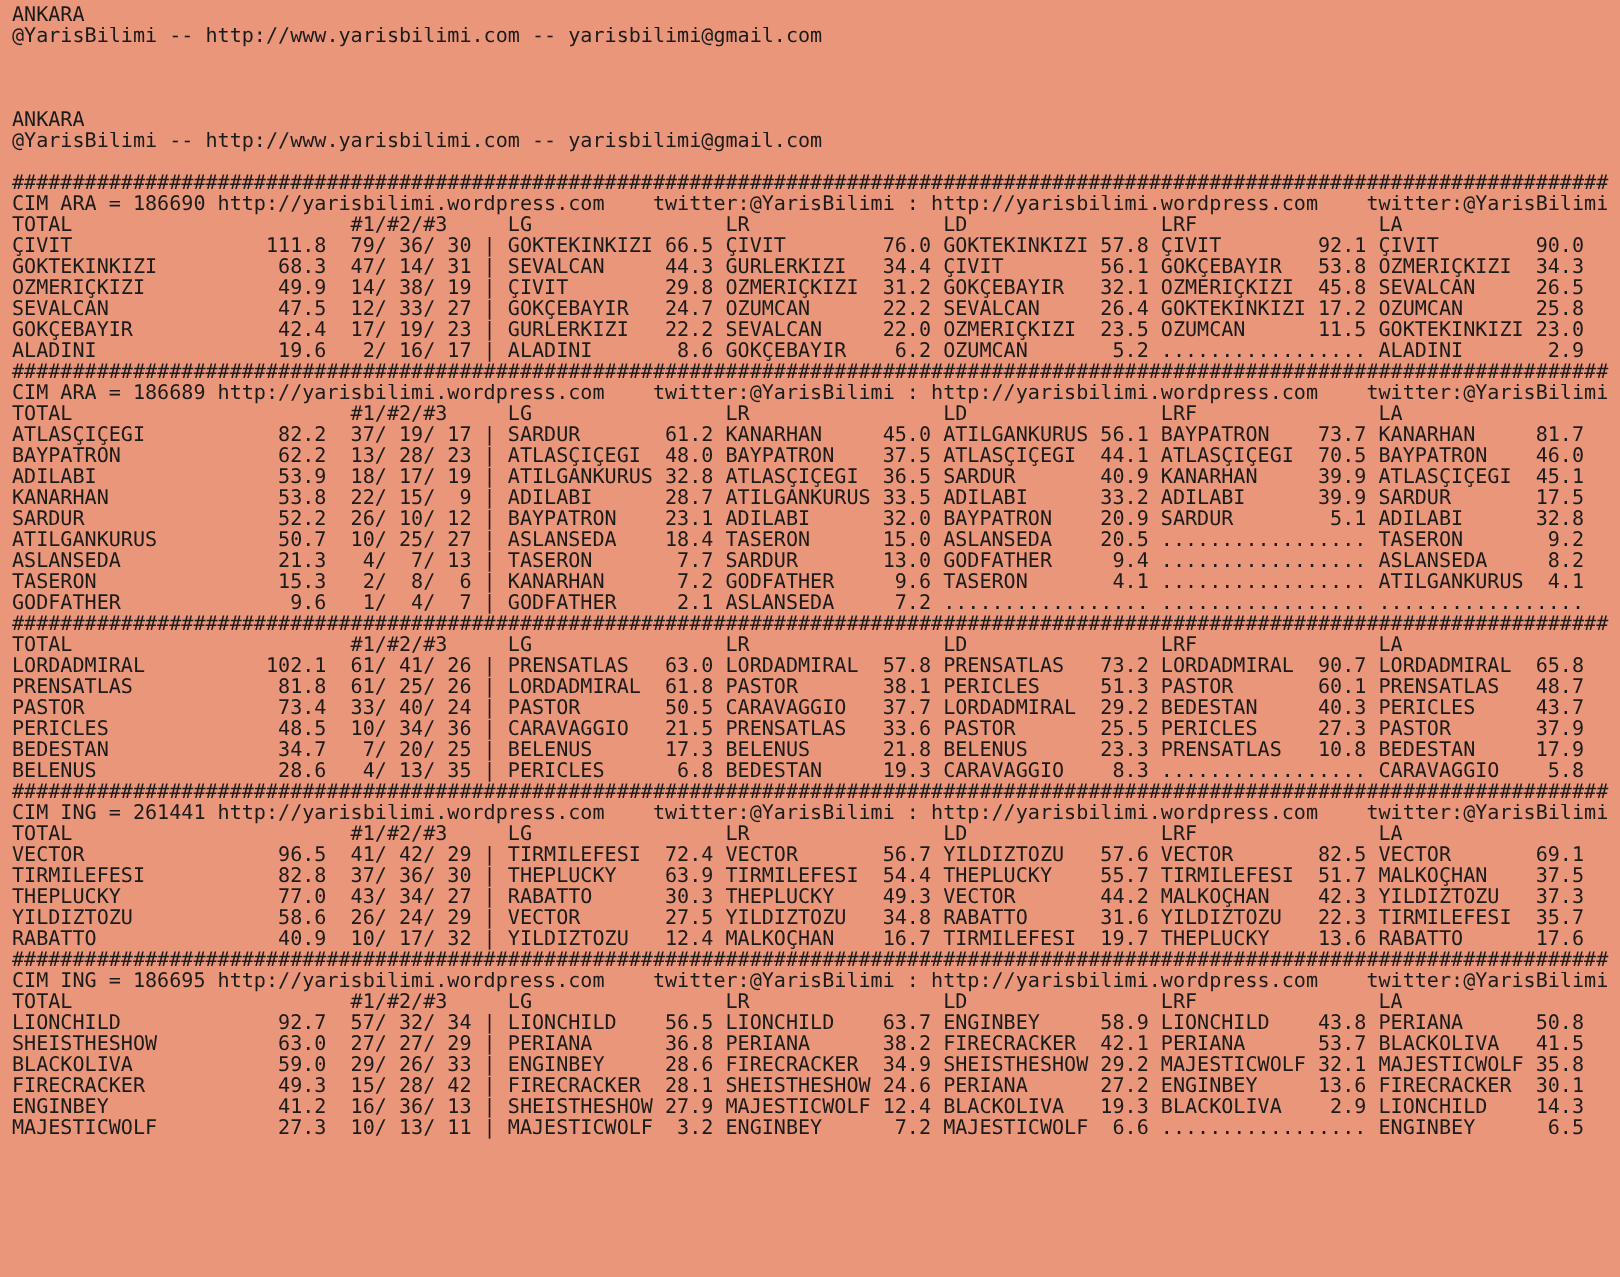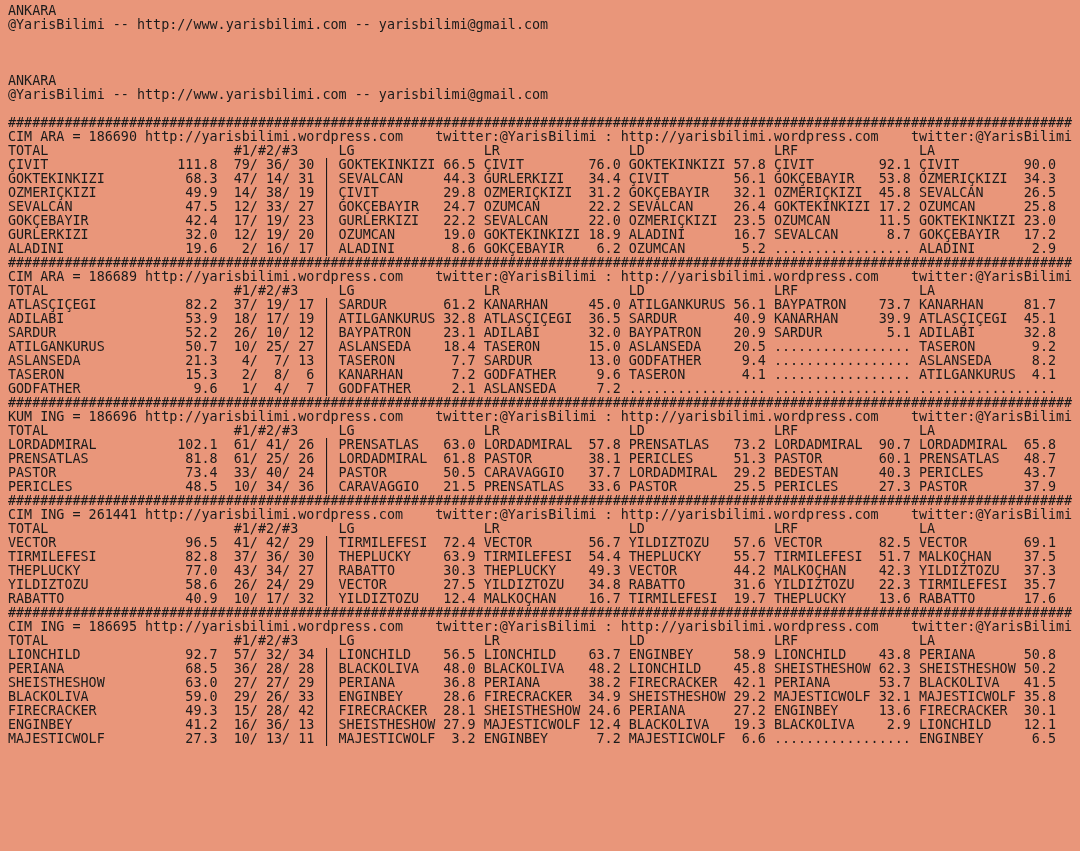--- a/index.html
+++ b/index.html
@@ -28,60 +28,61 @@
   <div id="blocks">
       <div>
         <div class="line">####################################################################################################################################</div>
         <div class="line">CIM ARA = 186690 http://yarisbilimi.wordpress.com    twitter:@YarisBilimi : http://yarisbilimi.wordpress.com    twitter:@YarisBilimi</div>
         <div class="line">TOTAL                       #1/#2/#3     LG                LR                LD                LRF               LA</div>
         <div class="line">ÇIVIT                111.8  79/ 36/ 30 | GÖKTEKINKIZI 66.5 ÇIVIT        76.0 GÖKTEKINKIZI 57.8 ÇIVIT        92.1 ÇIVIT        90.0</div>
         <div class="line">GÖKTEKINKIZI          68.3  47/ 14/ 31 | SEVALCAN     44.3 GÜRLERKIZI   34.4 ÇIVIT        56.1 GÖKÇEBAYIR   53.8 ÖZMERIÇKIZI  34.3</div>
         <div class="line">ÖZMERIÇKIZI           49.9  14/ 38/ 19 | ÇIVIT        29.8 ÖZMERIÇKIZI  31.2 GÖKÇEBAYIR   32.1 ÖZMERIÇKIZI  45.8 SEVALCAN     26.5</div>
         <div class="line">SEVALCAN              47.5  12/ 33/ 27 | GÖKÇEBAYIR   24.7 ÖZÜMCAN      22.2 SEVALCAN     26.4 GÖKTEKINKIZI 17.2 ÖZÜMCAN      25.8</div>
         <div class="line">GÖKÇEBAYIR            42.4  17/ 19/ 23 | GÜRLERKIZI   22.2 SEVALCAN     22.0 ÖZMERIÇKIZI  23.5 ÖZÜMCAN      11.5 GÖKTEKINKIZI 23.0</div>
-        <div class="line">GÜRLERKIZI            32.0  12/ 19/ 20 | ÖZÜMCAN      19.0 GÖKTEKINKIZI 18.9 ALADINI      16.7 SEVALCAN      8.7 GÖKÇEBAYIR   17.2</div>
         <div class="line">ALADINI               19.6   2/ 16/ 17 | ALADINI       8.6 GÖKÇEBAYIR    6.2 ÖZÜMCAN       5.2 ................. ALADINI       2.9</div>
       </div>
       <div>
         <div class="line">####################################################################################################################################</div>
         <div class="line">CIM ARA = 186689 http://yarisbilimi.wordpress.com    twitter:@YarisBilimi : http://yarisbilimi.wordpress.com    twitter:@YarisBilimi</div>
         <div class="line">TOTAL                       #1/#2/#3     LG                LR                LD                LRF               LA</div>
         <div class="line">ATLASÇIÇEGI           82.2  37/ 19/ 17 | SARDUR       61.2 KANARHAN     45.0 ATILGANKURUS 56.1 BAYPATRON    73.7 KANARHAN     81.7</div>
+        <div class="line">BAYPATRON             62.2  13/ 28/ 23 | ATLASÇIÇEGI  48.0 BAYPATRON    37.5 ATLASÇIÇEGI  44.1 ATLASÇIÇEGI  70.5 BAYPATRON    46.0</div>
         <div class="line">ADILABI               53.9  18/ 17/ 19 | ATILGANKURUS 32.8 ATLASÇIÇEGI  36.5 SARDUR       40.9 KANARHAN     39.9 ATLASÇIÇEGI  45.1</div>
+        <div class="line">KANARHAN              53.8  22/ 15/  9 | ADILABI      28.7 ATILGANKURUS 33.5 ADILABI      33.2 ADILABI      39.9 SARDUR       17.5</div>
         <div class="line">SARDUR                52.2  26/ 10/ 12 | BAYPATRON    23.1 ADILABI      32.0 BAYPATRON    20.9 SARDUR        5.1 ADILABI      32.8</div>
         <div class="line">ATILGANKURUS          50.7  10/ 25/ 27 | ASLANSEDA    18.4 TASERON      15.0 ASLANSEDA    20.5 ................. TASERON       9.2</div>
         <div class="line">ASLANSEDA             21.3   4/  7/ 13 | TASERON       7.7 SARDUR       13.0 GODFATHER     9.4 ................. ASLANSEDA     8.2</div>
         <div class="line">TASERON               15.3   2/  8/  6 | KANARHAN      7.2 GODFATHER     9.6 TASERON       4.1 ................. ATILGANKURUS  4.1</div>
         <div class="line">GODFATHER              9.6   1/  4/  7 | GODFATHER     2.1 ASLANSEDA     7.2 ................. ................. .................</div>
       </div>
       <div>
         <div class="line">####################################################################################################################################</div>
-        <div class="line">KUM ING = 186696 http://yarisbilimi.wordpress.com    twitter:@YarisBilimi : http://yarisbilimi.wordpress.com    twitter:@YarisBilimi</div>
         <div class="line">TOTAL                       #1/#2/#3     LG                LR                LD                LRF               LA</div>
         <div class="line">LORDADMIRAL          102.1  61/ 41/ 26 | PRENSATLAS   63.0 LORDADMIRAL  57.8 PRENSATLAS   73.2 LORDADMIRAL  90.7 LORDADMIRAL  65.8</div>
         <div class="line">PRENSATLAS            81.8  61/ 25/ 26 | LORDADMIRAL  61.8 PASTOR       38.1 PERICLES     51.3 PASTOR       60.1 PRENSATLAS   48.7</div>
         <div class="line">PASTOR                73.4  33/ 40/ 24 | PASTOR       50.5 CARAVAGGIO   37.7 LORDADMIRAL  29.2 BEDESTAN     40.3 PERICLES     43.7</div>
         <div class="line">PERICLES              48.5  10/ 34/ 36 | CARAVAGGIO   21.5 PRENSATLAS   33.6 PASTOR       25.5 PERICLES     27.3 PASTOR       37.9</div>
+        <div class="line">BEDESTAN              34.7   7/ 20/ 25 | BELENUS      17.3 BELENUS      21.8 BELENUS      23.3 PRENSATLAS   10.8 BEDESTAN     17.9</div>
+        <div class="line">BELENUS               28.6   4/ 13/ 35 | PERICLES      6.8 BEDESTAN     19.3 CARAVAGGIO    8.3 ................. CARAVAGGIO    5.8</div>
       </div>
       <div>
         <div class="line">####################################################################################################################################</div>
         <div class="line">CIM ING = 261441 http://yarisbilimi.wordpress.com    twitter:@YarisBilimi : http://yarisbilimi.wordpress.com    twitter:@YarisBilimi</div>
         <div class="line">TOTAL                       #1/#2/#3     LG                LR                LD                LRF               LA</div>
         <div class="line">VECTOR                96.5  41/ 42/ 29 | TIRMILEFESI  72.4 VECTOR       56.7 YILDIZTOZU   57.6 VECTOR       82.5 VECTOR       69.1</div>
         <div class="line">TIRMILEFESI           82.8  37/ 36/ 30 | THEPLUCKY    63.9 TIRMILEFESI  54.4 THEPLUCKY    55.7 TIRMILEFESI  51.7 MALKOÇHAN    37.5</div>
         <div class="line">THEPLUCKY             77.0  43/ 34/ 27 | RABATTO      30.3 THEPLUCKY    49.3 VECTOR       44.2 MALKOÇHAN    42.3 YILDIZTOZU   37.3</div>
         <div class="line">YILDIZTOZU            58.6  26/ 24/ 29 | VECTOR       27.5 YILDIZTOZU   34.8 RABATTO      31.6 YILDIZTOZU   22.3 TIRMILEFESI  35.7</div>
         <div class="line">RABATTO               40.9  10/ 17/ 32 | YILDIZTOZU   12.4 MALKOÇHAN    16.7 TIRMILEFESI  19.7 THEPLUCKY    13.6 RABATTO      17.6</div>
       </div>
       <div>
         <div class="line">####################################################################################################################################</div>
         <div class="line">CIM ING = 186695 http://yarisbilimi.wordpress.com    twitter:@YarisBilimi : http://yarisbilimi.wordpress.com    twitter:@YarisBilimi</div>
         <div class="line">TOTAL                       #1/#2/#3     LG                LR                LD                LRF               LA</div>
         <div class="line">LIONCHILD             92.7  57/ 32/ 34 | LIONCHILD    56.5 LIONCHILD    63.7 ENGINBEY     58.9 LIONCHILD    43.8 PERIANA      50.8</div>
-        <div class="line">PERIANA               68.5  36/ 28/ 28 | BLACKOLIVA   48.0 BLACKOLIVA   48.2 LIONCHILD    45.8 SHEISTHESHOW 62.3 SHEISTHESHOW 50.2</div>
         <div class="line">SHEISTHESHOW          63.0  27/ 27/ 29 | PERIANA      36.8 PERIANA      38.2 FIRECRACKER  42.1 PERIANA      53.7 BLACKOLIVA   41.5</div>
         <div class="line">BLACKOLIVA            59.0  29/ 26/ 33 | ENGINBEY     28.6 FIRECRACKER  34.9 SHEISTHESHOW 29.2 MAJESTICWOLF 32.1 MAJESTICWOLF 35.8</div>
         <div class="line">FIRECRACKER           49.3  15/ 28/ 42 | FIRECRACKER  28.1 SHEISTHESHOW 24.6 PERIANA      27.2 ENGINBEY     13.6 FIRECRACKER  30.1</div>
-        <div class="line">ENGINBEY              41.2  16/ 36/ 13 | SHEISTHESHOW 27.9 MAJESTICWOLF 12.4 BLACKOLIVA   19.3 BLACKOLIVA    2.9 LIONCHILD    12.1</div>
+        <div class="line">ENGINBEY              41.2  16/ 36/ 13 | SHEISTHESHOW 27.9 MAJESTICWOLF 12.4 BLACKOLIVA   19.3 BLACKOLIVA    2.9 LIONCHILD    14.3</div>
         <div class="line">MAJESTICWOLF          27.3  10/ 13/ 11 | MAJESTICWOLF  3.2 ENGINBEY      7.2 MAJESTICWOLF  6.6 ................. ENGINBEY      6.5</div>
       </div>
     </div>
 </div>
 
 </body></html>

